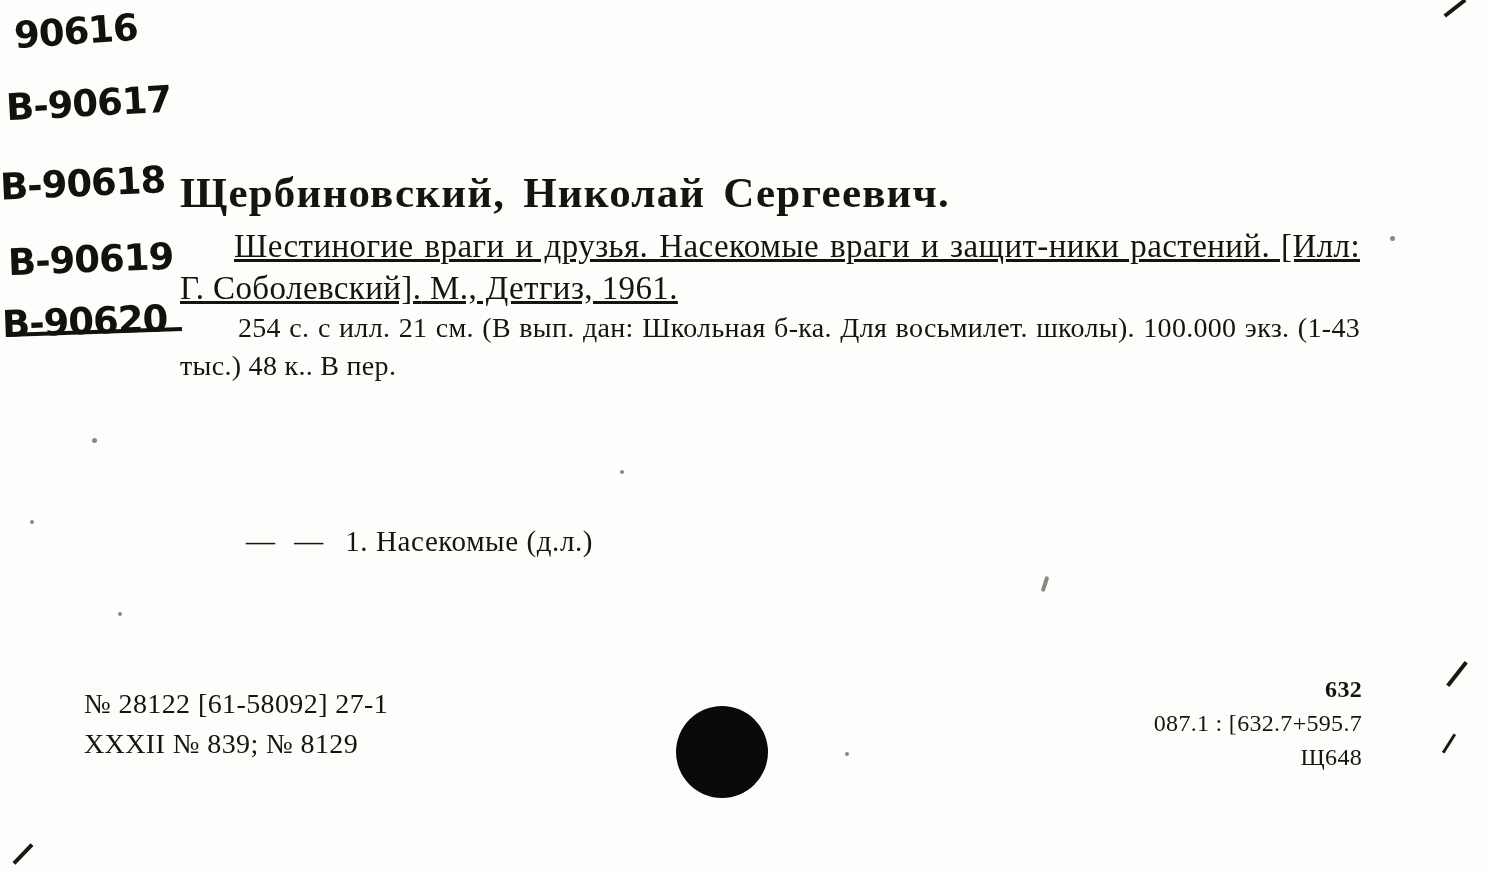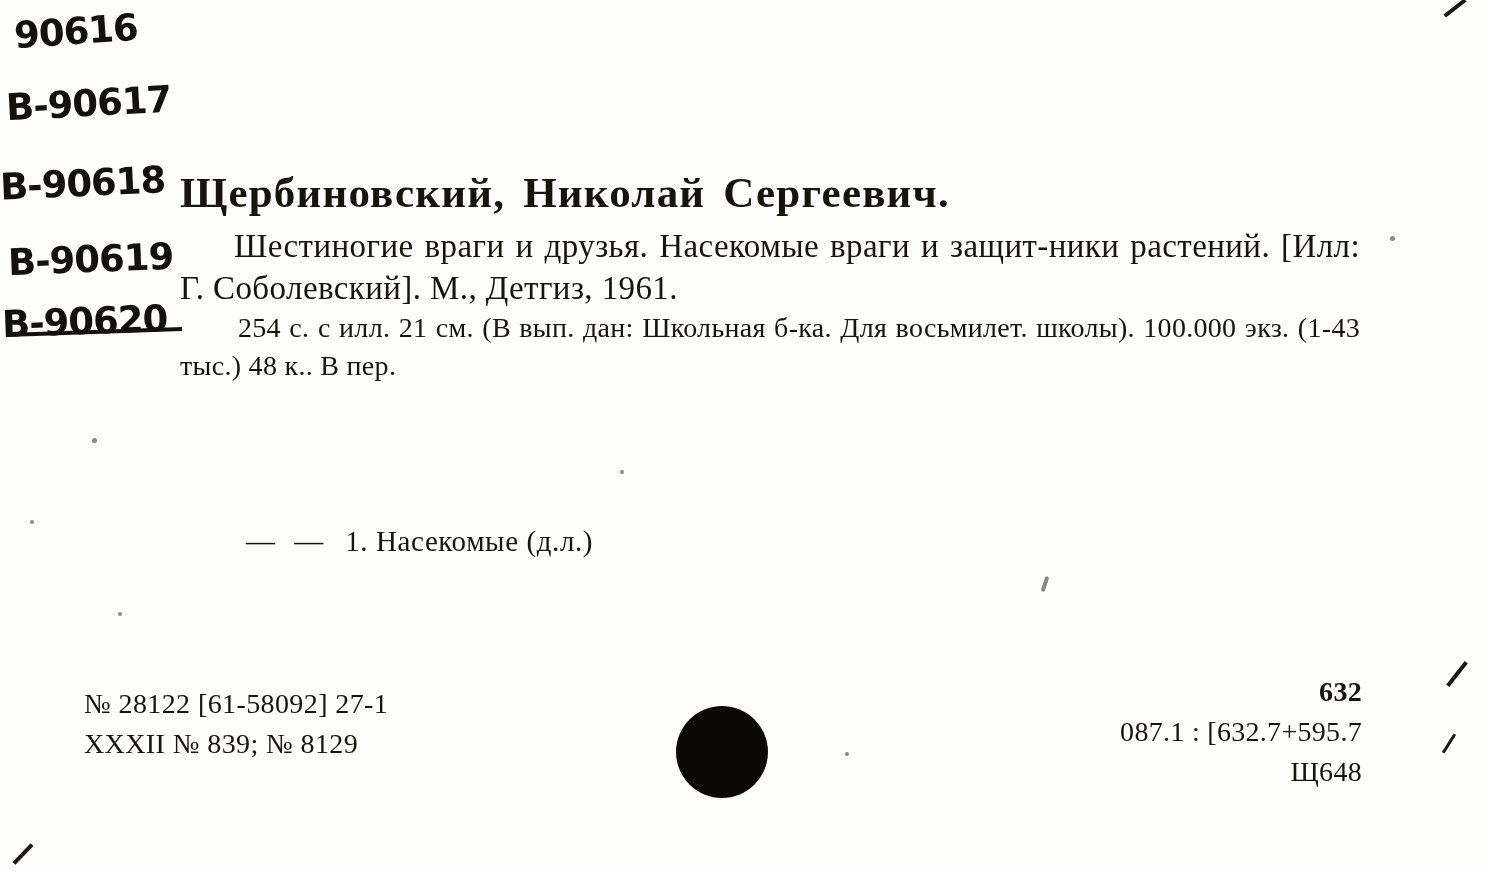--- a/index.html
+++ b/index.html
@@ -67,20 +67,21 @@
     letter-spacing: 1.2px;
     word-spacing: 6px;
     margin-bottom: 8px;
   }
   .title-block {
     font-size: 33px;
     line-height: 1.28;
     text-align: justify;
     text-justify: inter-word;
     letter-spacing: .4px;
+    text-decoration: underline;
   }
   .title-block .indent { display: inline-block; width: 54px; }
   .phys {
     font-size: 28px;
     line-height: 1.35;
     text-align: justify;
     letter-spacing: .3px;
   }
   .phys .indent { display: inline-block; width: 58px; }
 
@@ -100,21 +101,21 @@
     left: 84px;
     top: 684px;
     font-size: 28px;
     line-height: 1.42;
     letter-spacing: .4px;
   }
   .foot-right {
     position: absolute;
     right: 126px;
     top: 672px;
-    font-size: 28px;
+    font-size: 24px;
     line-height: 1.42;
     text-align: right;
     letter-spacing: .3px;
     font-family: Liberation Serif, serif;
   }
   .foot-right .cls-top { font-weight: 700; }
 
   .dot {
     position: absolute;
     left: 676px;

